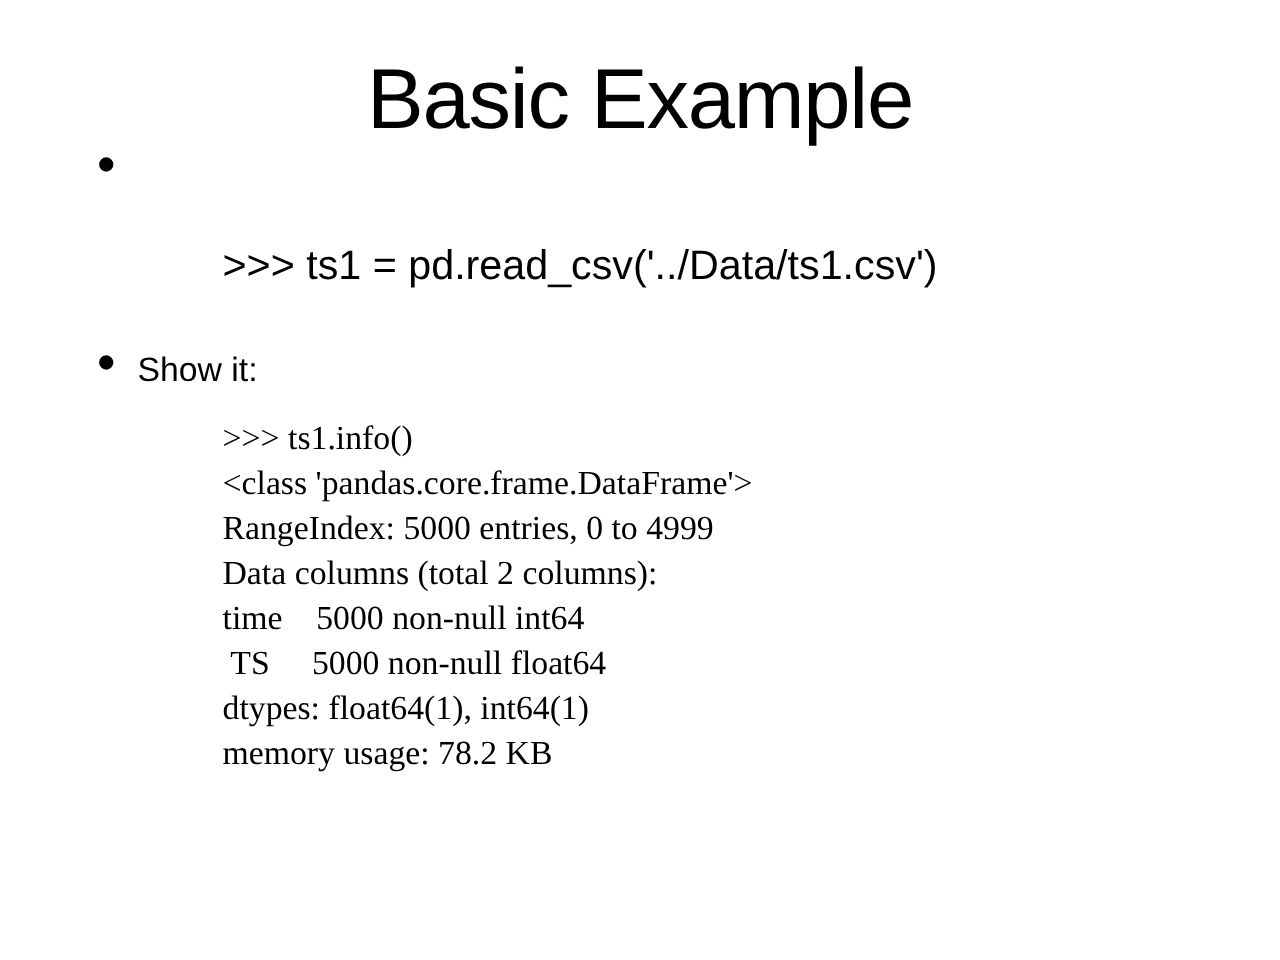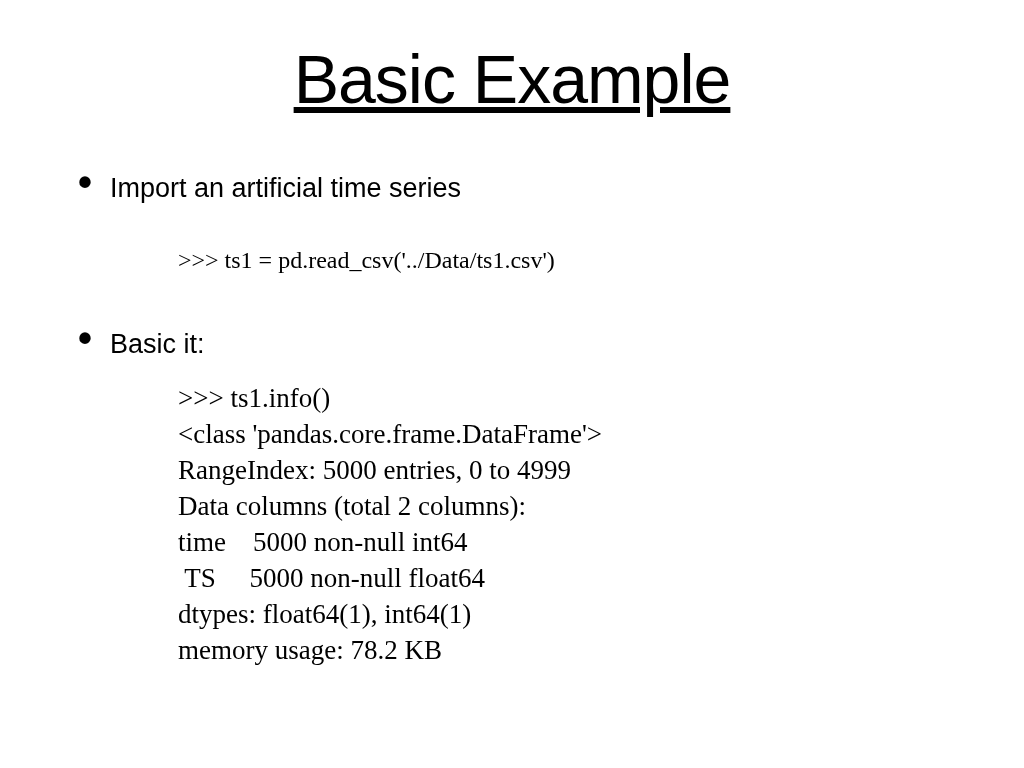--- a/index.html
+++ b/index.html
@@ -12,74 +12,71 @@
       height: 768px;
       background: #ffffff;
       font-family: Arial, Helvetica, sans-serif;
       color: #000000;
       padding: 40px 70px;
     }
     .title {
       font-size: 68px;
       font-weight: normal;
       text-align: center;
-      margin-bottom: 50px;
       letter-spacing: -1px;
-      text-decoration: underline;
     }
     .bullet-row {
       display: flex;
       align-items: flex-start;
       margin-bottom: 18px;
     }
     .bullet-dot {
       font-size: 40px;
       line-height: 28px;
       margin-right: 18px;
       margin-left: 8px;
       font-weight: bold;
     }
     .bullet-text {
       font-size: 27px;
       line-height: 36px;
       padding-top: 2px;
     }
     .code-block {
-      font-family: Liberation Serif, serif;
-      font-size: 24px;
+      font-family: Liberation Sans, sans-serif;
+      font-size: 33px;
       line-height: 36px;
       white-space: pre;
       margin-left: 108px;
-      margin-top: 36px;
+      margin-top: 48px;
       margin-bottom: 46px;
     }
     .code-block-2 {
       font-family: Liberation Serif, serif;
       font-size: 27px;
       line-height: 36px;
       white-space: pre;
       margin-left: 108px;
       margin-top: 6px;
     }
   </style>
 </head>
 <body>
 
 <h1 class="title">Basic Example</h1>
 
 <div class="bullet-row">
   <span class="bullet-dot">•</span>
-  <span class="bullet-text">Import an artificial time series</span>
 </div>
 
 <div class="code-block">&gt;&gt;&gt; ts1 = pd.read_csv('../Data/ts1.csv')</div>
 
 <div class="bullet-row">
   <span class="bullet-dot">•</span>
-  <span class="bullet-text">Basic it:</span>
+  <span class="bullet-text">Show it:</span>
 </div>
 
 <div class="code-block-2">&gt;&gt;&gt; ts1.info()
 &lt;class 'pandas.core.frame.DataFrame'&gt;
 RangeIndex: 5000 entries, 0 to 4999
 Data columns (total 2 columns):
 time    5000 non-null int64
  TS     5000 non-null float64
 dtypes: float64(1), int64(1)
 memory usage: 78.2 KB</div>

